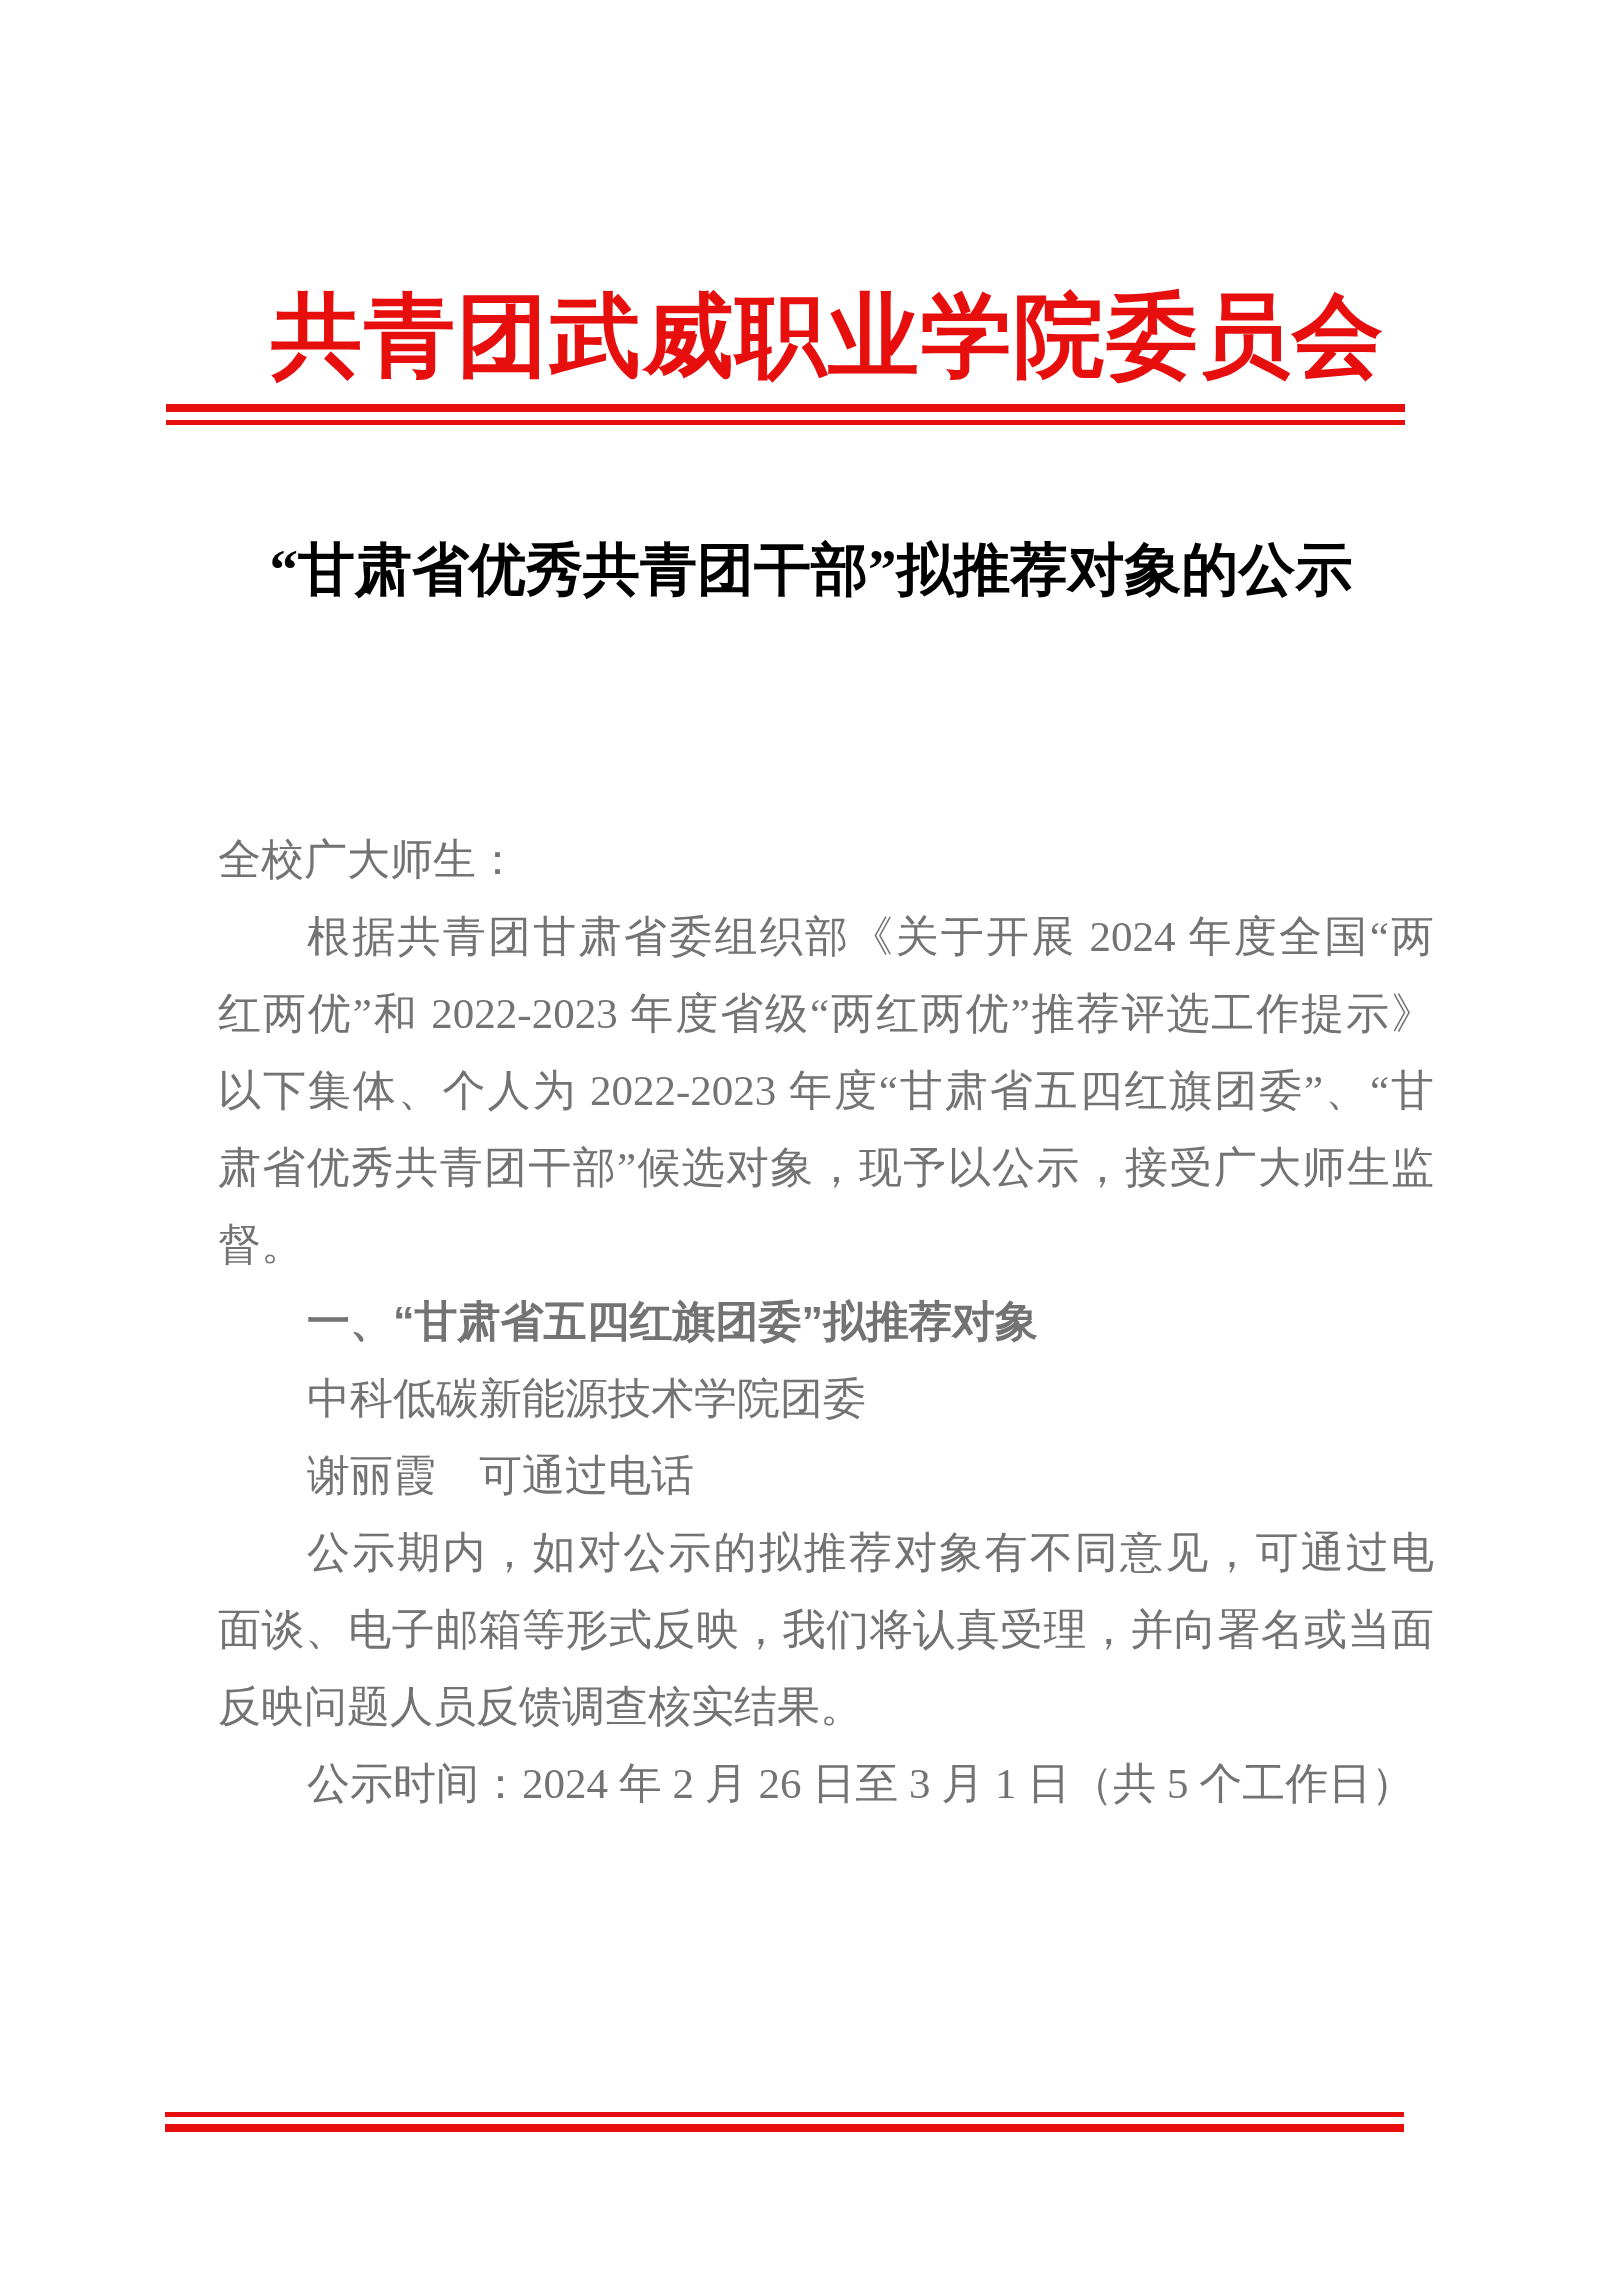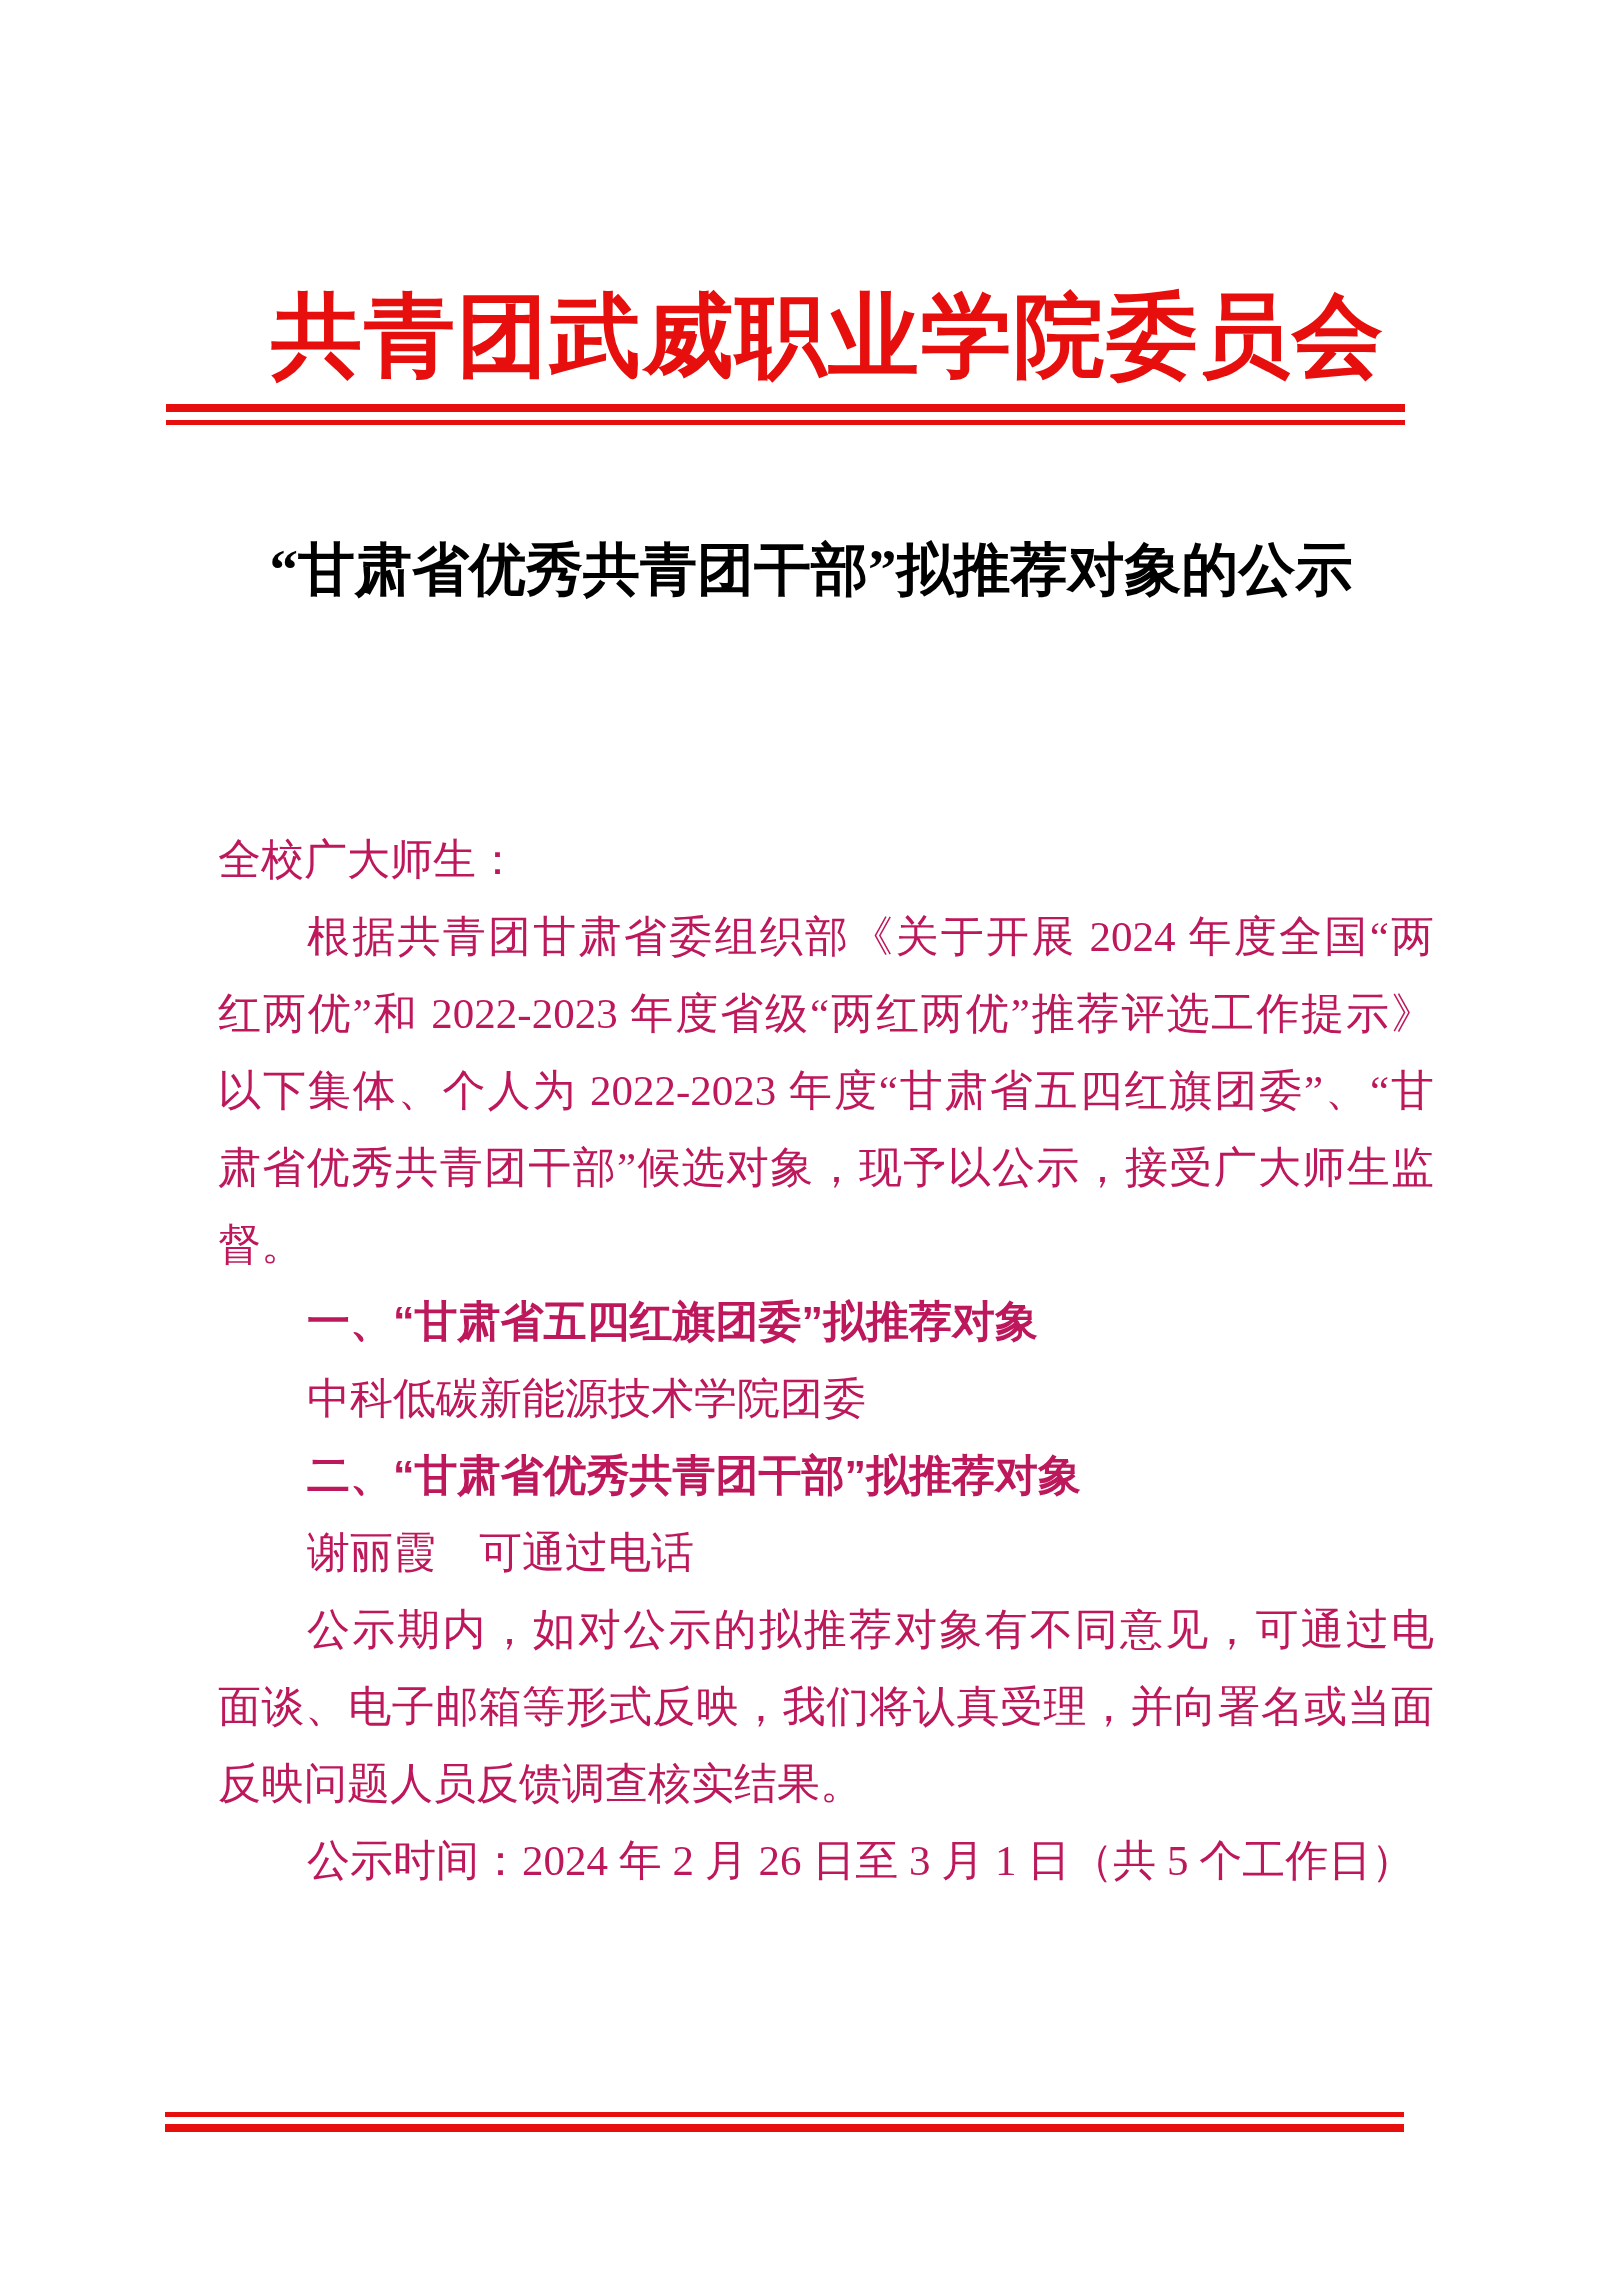--- a/index.html
+++ b/index.html
@@ -49,21 +49,21 @@
       color: #000000;
       white-space: nowrap;
     }
     
     .body-block {
       position: absolute;
       top: 821px;
       left: 218px;
       width: 1216px;
       font-size: 43px;
-      color: #be185d;
+      color: #737373;
     }
     .line {
       height: 77px;
       line-height: 77px;
       white-space: pre-wrap;
       overflow: hidden;
     }
     .line.indent { padding-left: 89px; }
     .line.justify {
       text-align: justify;
@@ -91,21 +91,20 @@
 
   <main class="body-block">
     <div class="line">全校广大师生：</div>
     <div class="line indent justify">根据共青团甘肃省委组织部《关于开展 2024 年度全国“两</div>
     <div class="line justify">红两优”和 2022-2023 年度省级“两红两优”推荐评选工作提示》</div>
     <div class="line justify">以下集体、个人为 2022-2023 年度“甘肃省五四红旗团委”、“甘</div>
     <div class="line justify">肃省优秀共青团干部”候选对象，现予以公示，接受广大师生监</div>
     <div class="line">督。</div>
     <div class="line indent heading">一、“甘肃省五四红旗团委”拟推荐对象</div>
     <div class="line indent">中科低碳新能源技术学院团委</div>
-    <div class="line indent heading">二、“甘肃省优秀共青团干部”拟推荐对象</div>
     <div class="line indent">谢丽霞　可通过电话</div>
     <div class="line indent justify">公示期内，如对公示的拟推荐对象有不同意见，可通过电话、</div>
     <div class="line justify">面谈、电子邮箱等形式反映，我们将认真受理，并向署名或当面</div>
     <div class="line">反映问题人员反馈调查核实结果。</div>
     <div class="line indent">公示时间：2024 年 2 月 26 日至 3 月 1 日（共 5 个工作日）</div>
   </main>
 
   <footer>
     <div class="rule rule-f-thin"></div>
     <div class="rule rule-f-thick"></div>

